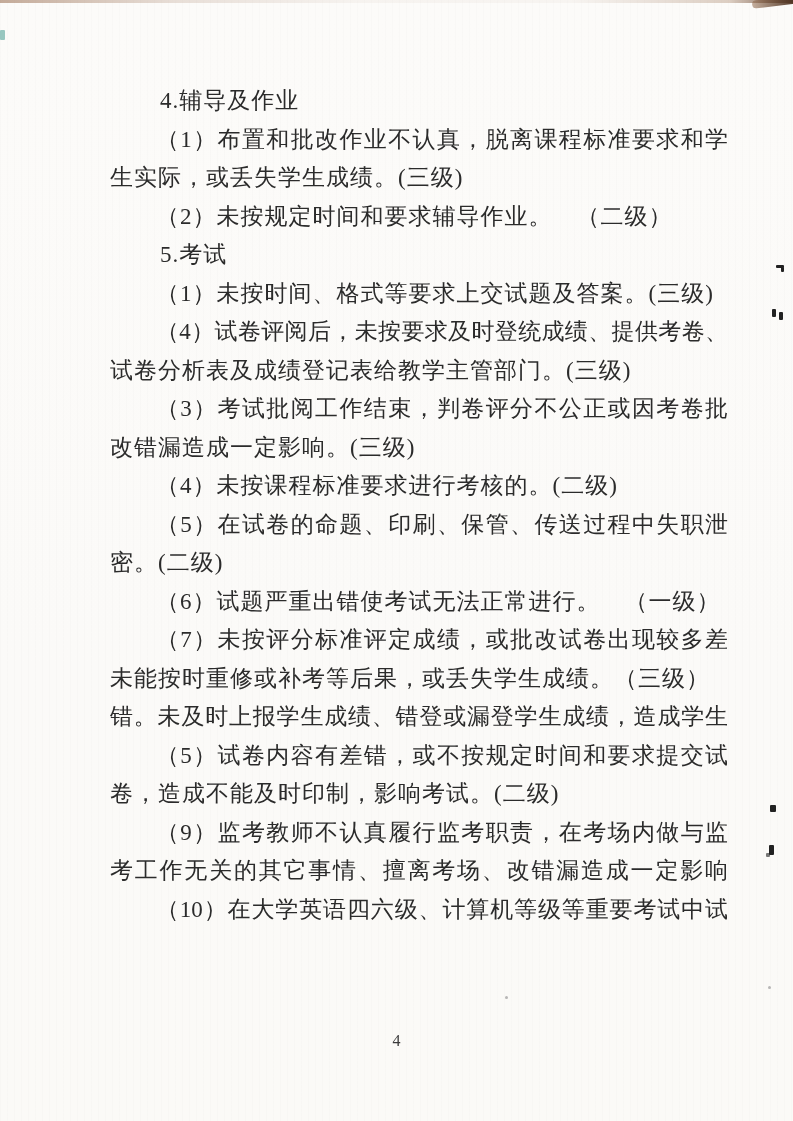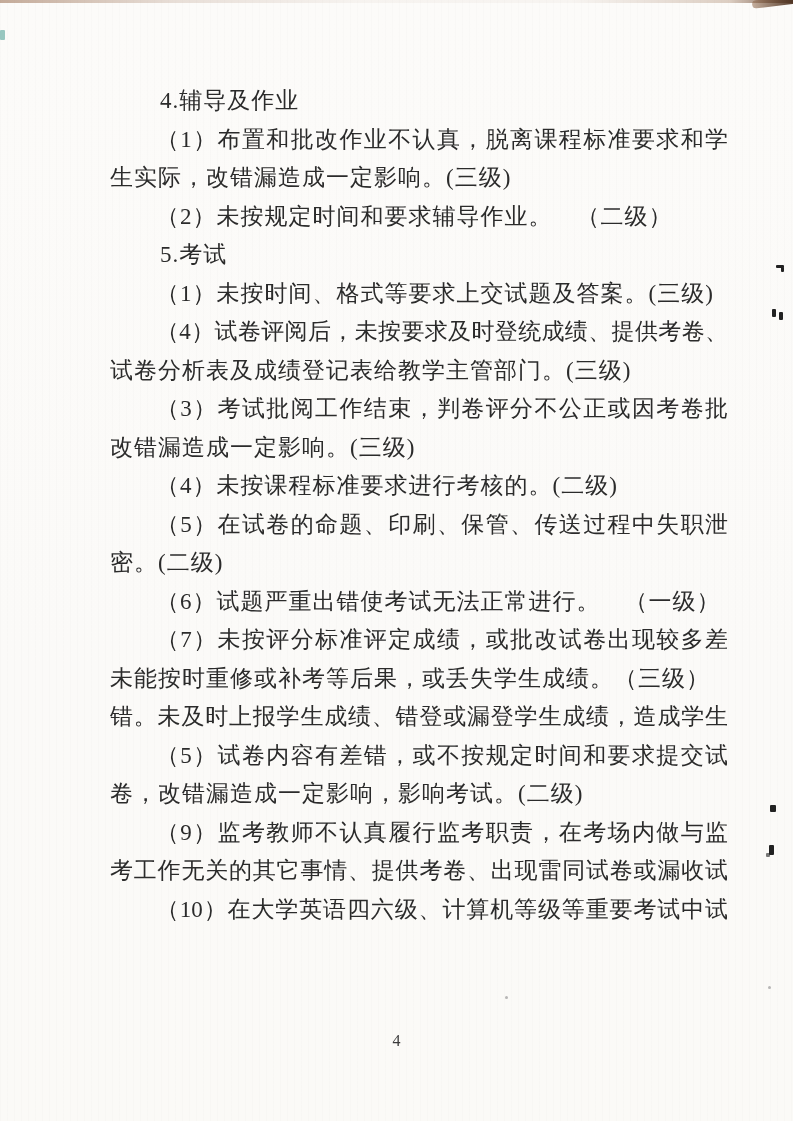--- a/index.html
+++ b/index.html
@@ -112,37 +112,37 @@
   <div class="speck s2b"></div>
   <div class="speck s3"></div>
   <div class="speck s4a"></div>
   <div class="speck s4b"></div>
   <div class="dot d1"></div>
   <div class="dot d2"></div>
 
   <div class="textblock">
     <div class="line sec">4.辅导及作业</div>
     <div class="line ind fill">（1）布置和批改作业不认真，脱离课程标准要求和学</div>
-    <div class="line">生实际，改错漏造成一定影响。(三级)</div>
+    <div class="line">生实际，或丢失学生成绩。(三级)</div>
     <div class="line ind">（2）未按规定时间和要求辅导作业。　（二级）</div>
     <div class="line sec">5.考试</div>
     <div class="line ind">（1）未按时间、格式等要求上交试题及答案。(三级)</div>
     <div class="line ind fill">（4）试卷评阅后，未按要求及时登统成绩、提供考卷、</div>
     <div class="line">试卷分析表及成绩登记表给教学主管部门。(三级)</div>
     <div class="line ind fill">（3）考试批阅工作结束，判卷评分不公正或因考卷批</div>
     <div class="line">改错漏造成一定影响。(三级)</div>
     <div class="line ind">（4）未按课程标准要求进行考核的。(二级)</div>
     <div class="line ind fill">（5）在试卷的命题、印刷、保管、传送过程中失职泄</div>
     <div class="line">密。(二级)</div>
     <div class="line ind">（6）试题严重出错使考试无法正常进行。　（一级）</div>
     <div class="line ind fill">（7）未按评分标准评定成绩，或批改试卷出现较多差</div>
     <div class="line">未能按时重修或补考等后果，或丢失学生成绩。（三级）</div>
     <div class="line fill">错。未及时上报学生成绩、错登或漏登学生成绩，造成学生</div>
     <div class="line ind fill">（5）试卷内容有差错，或不按规定时间和要求提交试</div>
-    <div class="line">卷，改错漏造成一定影响，影响考试。(二级)</div>
+    <div class="line">卷，造成不能及时印制，影响考试。(二级)</div>
     <div class="line ind fill">（9）监考教师不认真履行监考职责，在考场内做与监</div>
-    <div class="line fill">考工作无关的其它事情、提供考卷、出现雷同试卷或漏收试</div>
+    <div class="line fill">考工作无关的其它事情、擅离考场、改错漏造成一定影响</div>
     <div class="line ind fill">（10）在大学英语四六级、计算机等级等重要考试中试</div>
   </div>
 
   <div class="page-footer">4</div>
 
 </div>
 
 </body></html>

